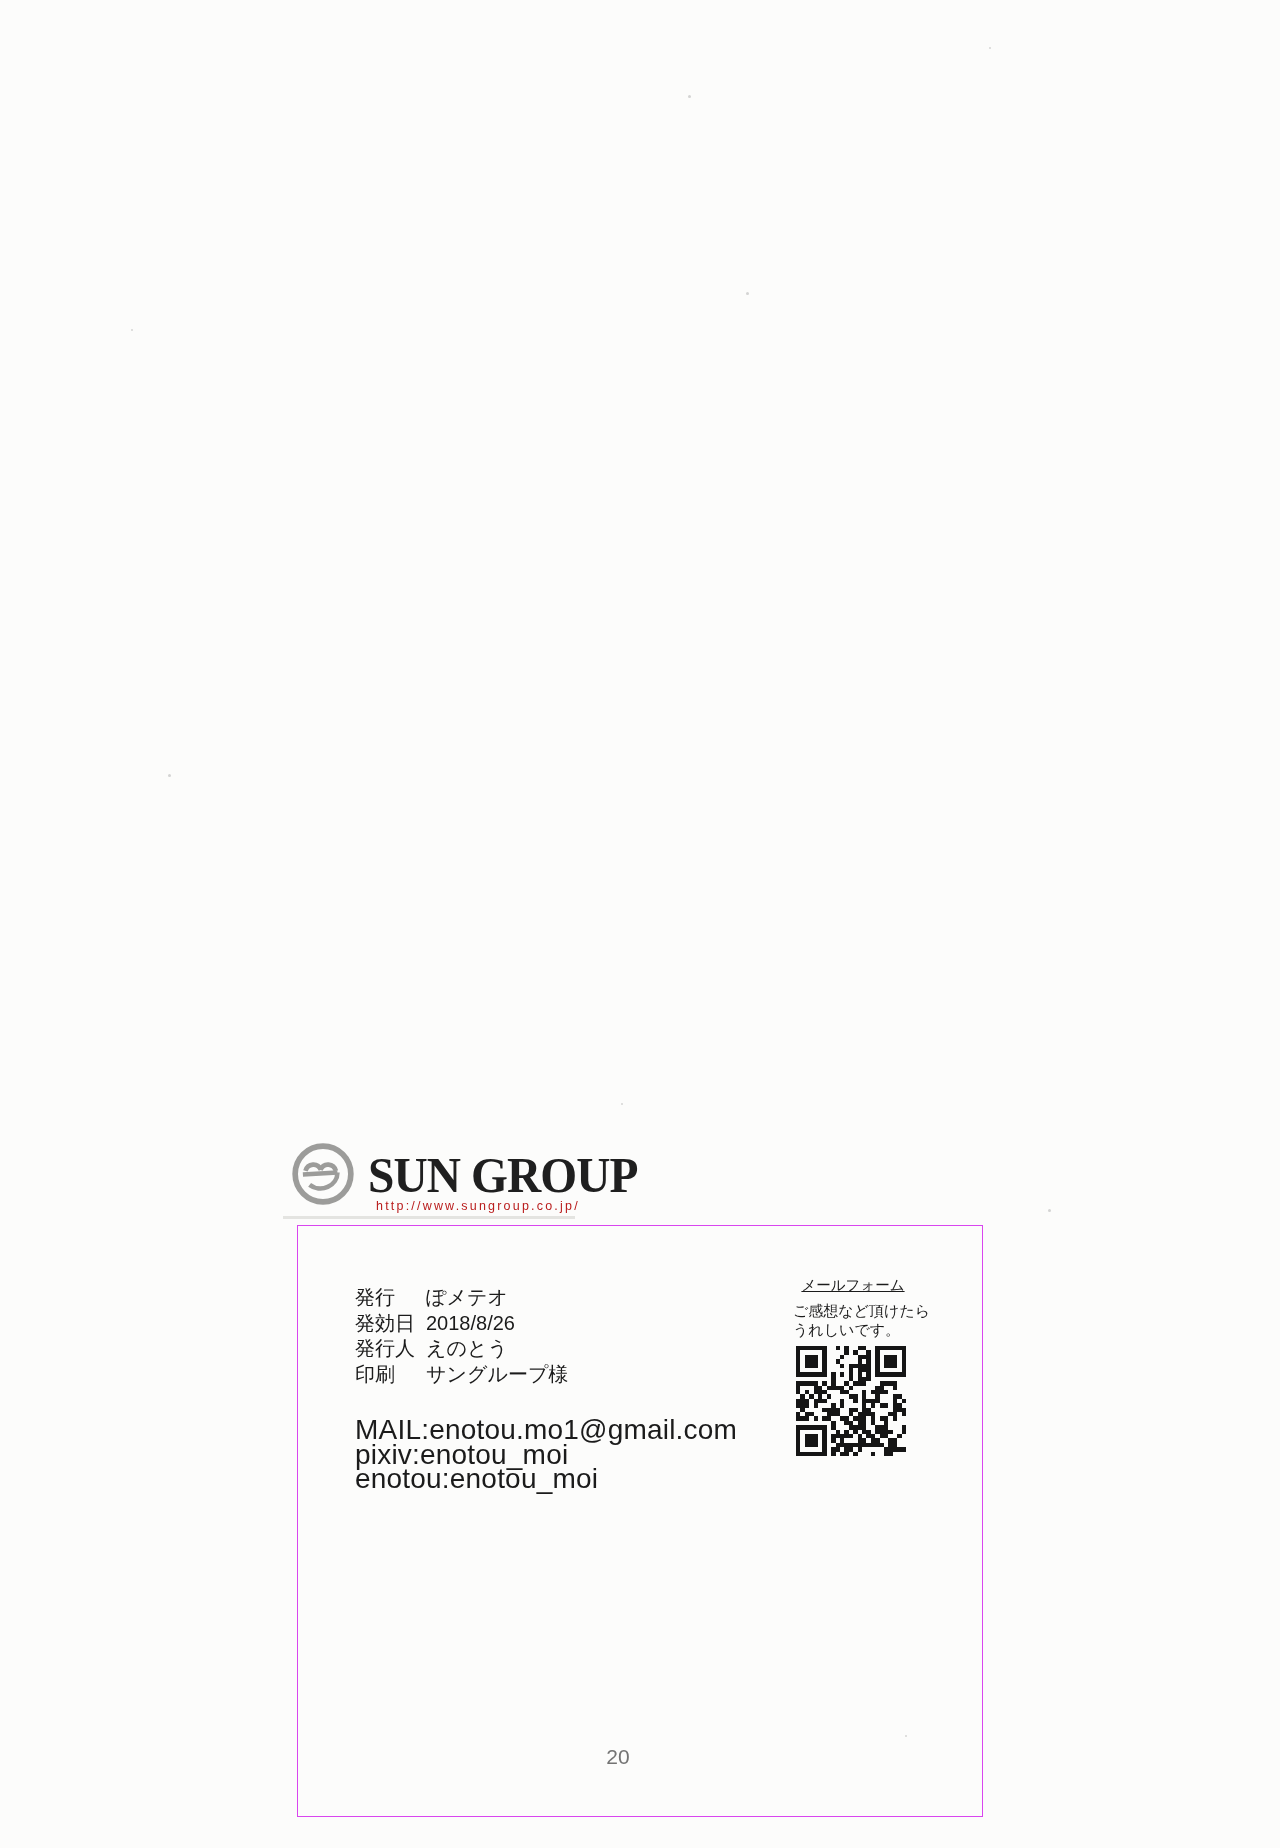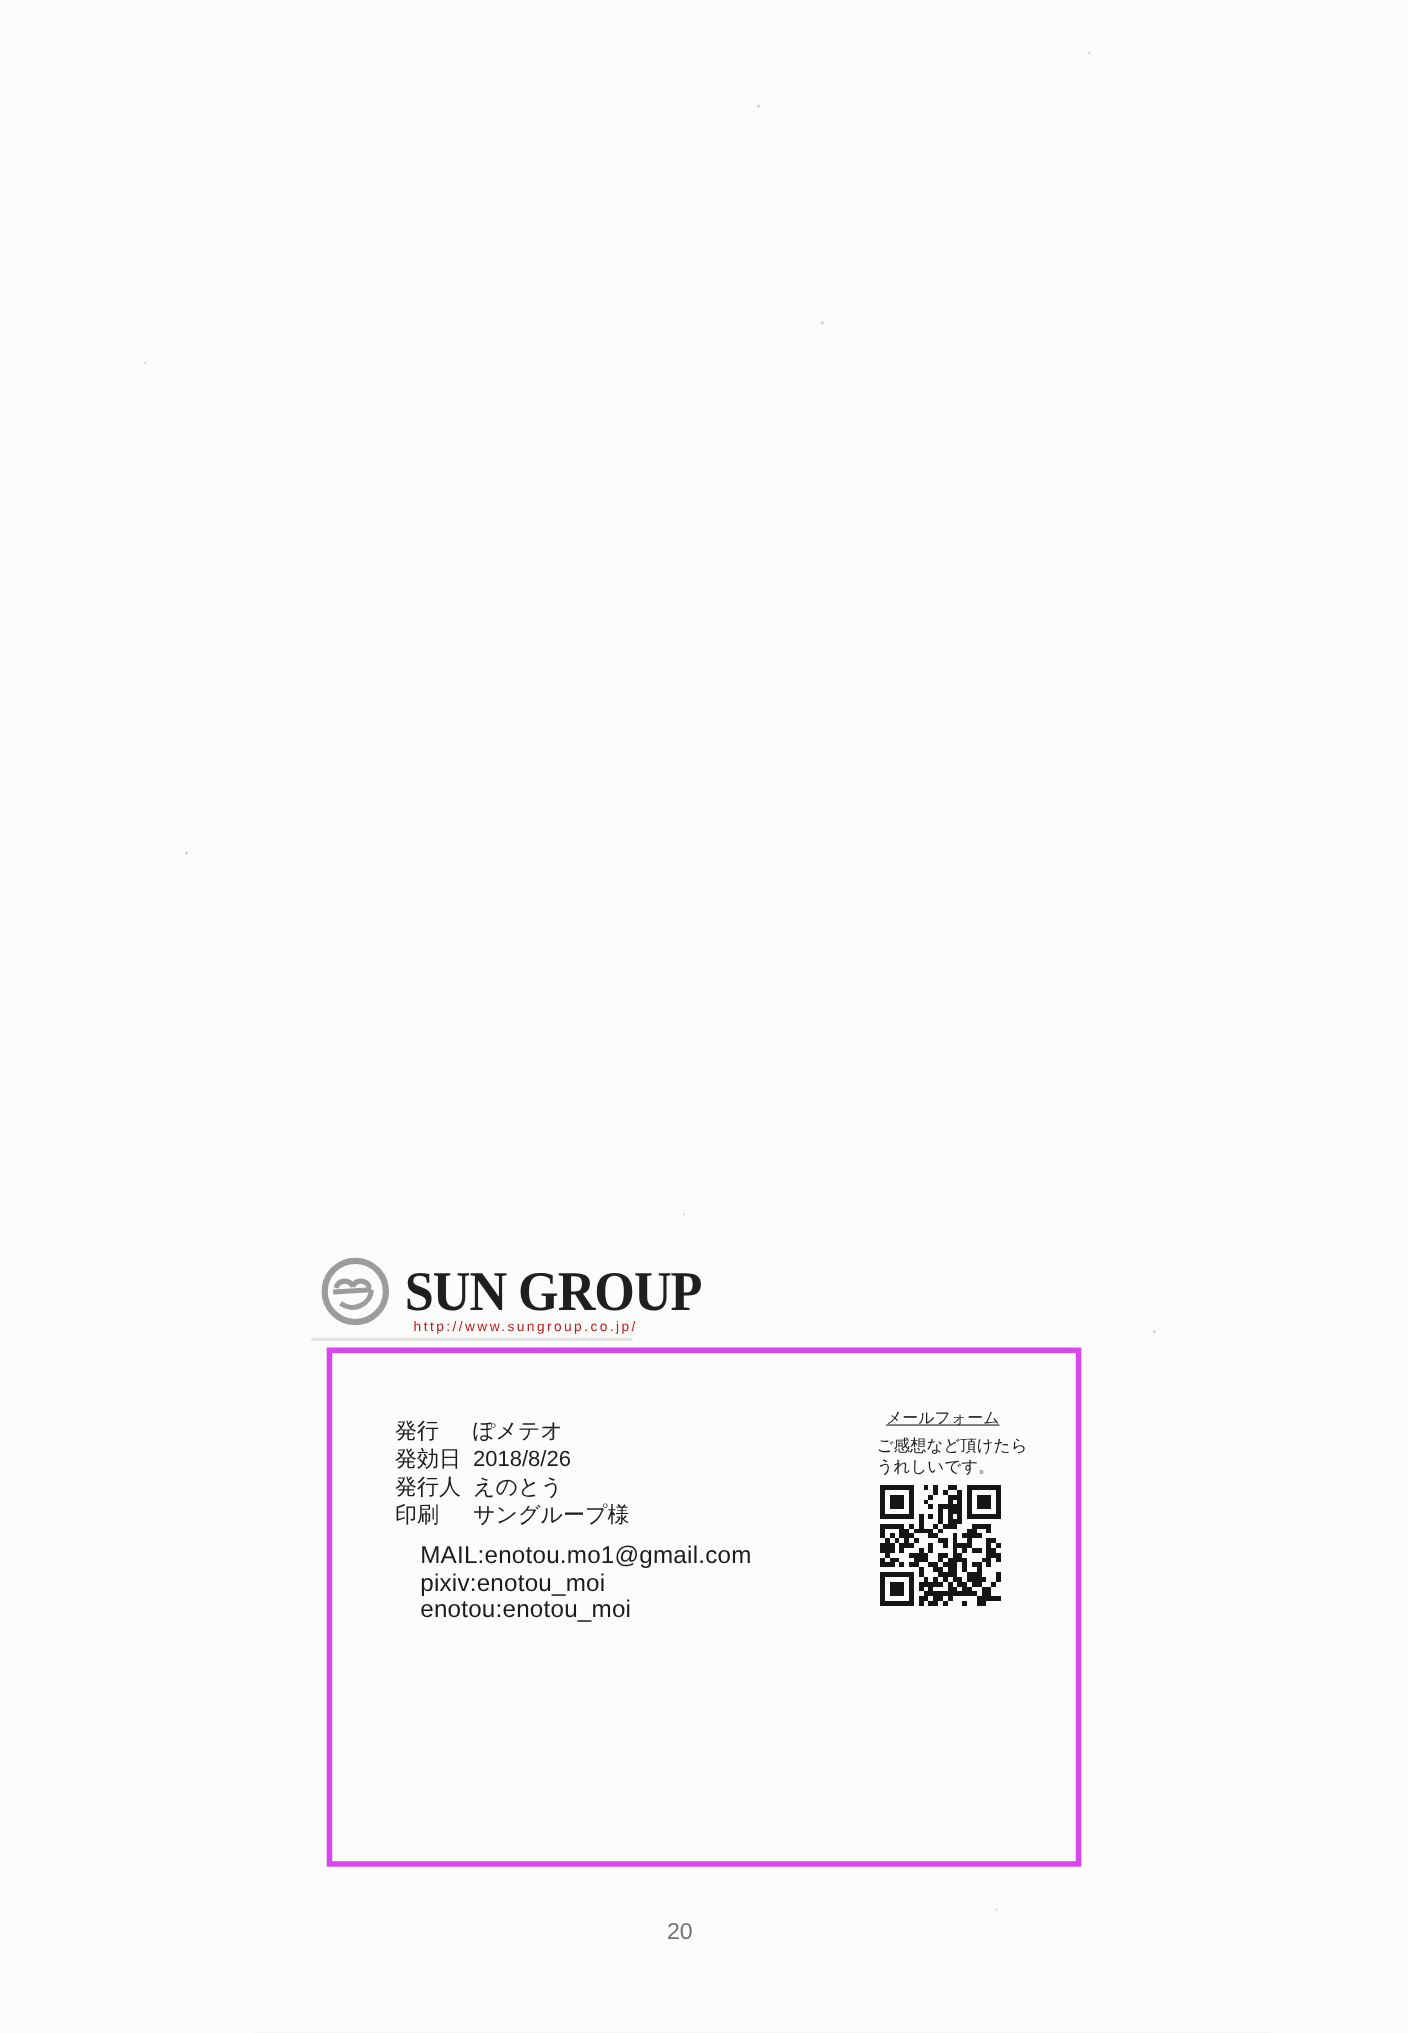--- a/index.html
+++ b/index.html
@@ -16,26 +16,26 @@
     font-size:51px;line-height:1;letter-spacing:-1px;color:#1f1f1f;
     transform:scaleX(.93);transform-origin:left top;white-space:nowrap;
   }
   .logo-url{
     left:376px;top:1199px;font-size:12.5px;letter-spacing:2.2px;color:#b91c1c;
     white-space:nowrap;
   }
   .scan-streak{left:283px;top:1216px;width:292px;height:3px;background:#cfcfcc;opacity:.55;}
   
   .colophon-box{
-    left:297px;top:1225px;width:686px;height:472px;box-sizing:border-box;
-    border:5px solid #d946ef;background:transparent;
+    left:297px;top:1225px;width:686px;height:592px;box-sizing:border-box;
+    border:1px solid #d946ef;background:transparent;
   }
   .pub-group{left:57px;top:59px;font-size:20px;line-height:25.5px;white-space:nowrap;}
   .pub-line .lab{display:inline-block;min-width:71px;}
-  .contacts{left:57px;top:172px;font-size:22px;line-height:24.5px;letter-spacing:.2px;white-space:nowrap;margin-left:23px;}
+  .contacts{left:57px;top:192px;font-size:28px;line-height:24.5px;letter-spacing:.2px;white-space:nowrap;}
   .mailform{left:57px;top:280px;font-size:20px;line-height:27px;white-space:nowrap;}
   .notice{left:57px;top:378px;font-size:20px;white-space:nowrap;}
   .qr-col{left:495px;top:50px;width:120px;}
   .qr-heading{font-size:14.5px;text-align:center;white-space:nowrap;margin-bottom:6px;text-decoration:underline;}
   .qr-line{font-size:15px;line-height:19px;white-space:nowrap;}
   .qr-svg{left:498px;top:120px;width:110px;height:110px;}
   
   .page-number{left:588px;top:1745px;width:60px;text-align:center;font-size:21px;color:#737373;}
   
   .speck{position:absolute;border-radius:50%;background:#8a8a8a;opacity:.35;}

